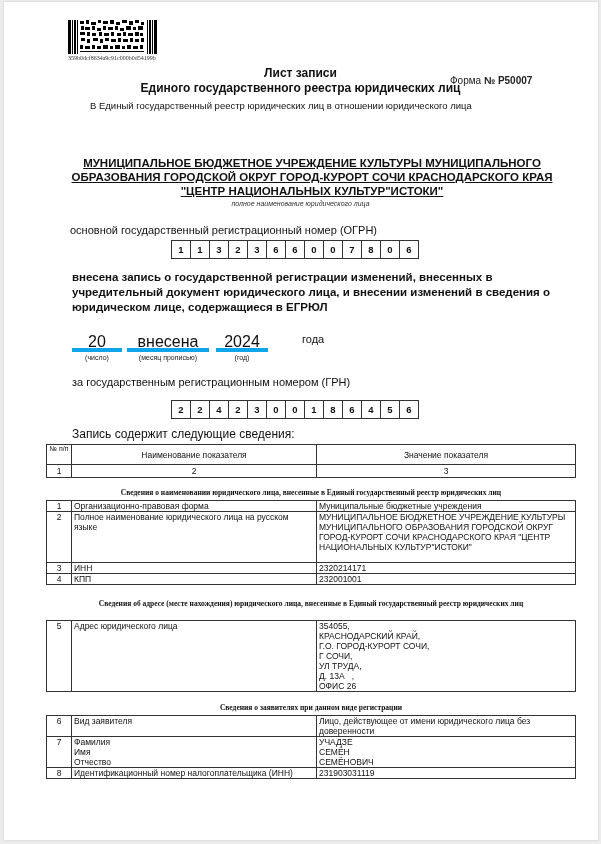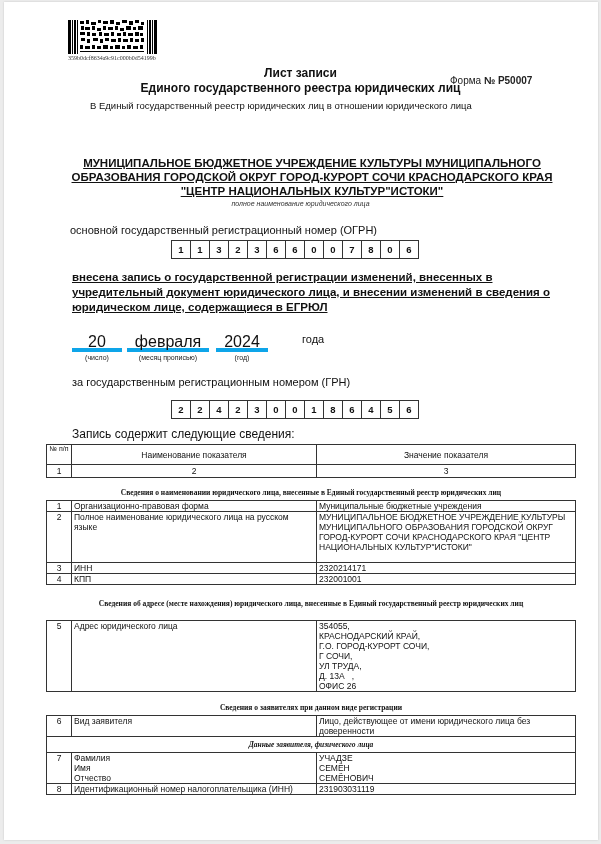--- a/index.html
+++ b/index.html
@@ -17,21 +17,21 @@
   .form-no b { font-weight:bold; }
   .title1 { position:absolute; left:0; width:601px; top:66px; text-align:center; font-weight:bold; font-size:12px; }
   .title2 { position:absolute; left:0; width:601px; top:81px; text-align:center; font-weight:bold; font-size:12px; }
   .intro { position:absolute; left:70px; top:99px; width:470px; font-size:9.5px; line-height:13px; text-indent:20px; }
   .org-name { position:absolute; left:62px; width:500px; top:156px; text-align:center; font-weight:bold; font-size:11.5px; line-height:14px; text-decoration:underline; }
   .caption-small { position:absolute; left:0; width:601px; top:200px; text-align:center; font-style:italic; font-size:7px; color:#333; }
   .ogrn-label { position:absolute; left:70px; top:224px; font-size:11px; }
   .digits { position:absolute; display:flex; border:1px solid #333; }
   .digits span { width:18px; height:17px; border-right:1px solid #333; font-weight:bold; font-size:9.5px; display:flex; align-items:center; justify-content:center; }
   .digits span:last-child { border-right:none; }
-  .entry { position:absolute; left:72px; top:270px; width:490px; font-weight:bold; font-size:11.5px; line-height:15px; text-decoration:underline; }
+  .entry { position:absolute; left:72px; top:270px; width:490px; font-weight:bold; font-size:11.5px; line-height:15px; }
   .date-row { position:absolute; top:333px; left:70px; font-size:11px; }
   .date-field { position:absolute; text-align:center; border-bottom:4px solid #0ea5e9; height:15px; }
   .date-cap { position:absolute; text-align:center; font-size:7px; top:354px; color:#222; }
   .grn-label { position:absolute; left:72px; top:376px; font-size:11px; }
   .contains { position:absolute; left:72px; top:427px; font-size:12px; }
   table.main { position:absolute; left:46px; border-collapse:collapse; width:530px; font-size:8.5px;border-radius:13px; }
   table.main td { border:1px solid #333; padding:0 2px; vertical-align:top; line-height:10px; }
   .c1 { width:20px; text-align:center; }
   .c2 { width:222px; }
   .section { position:absolute; left:46px; width:530px; text-align:center; font-family:"Liberation Serif", serif; font-weight:bold; font-size:7.5px; line-height:10px; }
@@ -137,21 +137,21 @@
   <span>0</span>
   <span>7</span>
   <span>8</span>
   <span>0</span>
   <span>6</span>
 </div>
 
 <div class="entry">внесена запись о государственной регистрации изменений, внесенных в учредительный документ юридического лица, и внесении изменений в сведения о юридическом лице, содержащиеся в ЕГРЮЛ</div>
 
 <div class="date-field" style="left:72px; top:333px; width:50px;">20</div>
-<div class="date-field" style="left:127px; top:333px; width:82px;">февраля</div>
+<div class="date-field" style="left:127px; top:333px; width:82px;">внесена</div>
 <div class="date-field" style="left:216px; top:333px; width:52px;">2024</div>
 <div class="date-row" style="left:274px;padding-left:28px;">года</div>
 <div class="date-cap" style="left:72px; width:50px;">(число)</div>
 <div class="date-cap" style="left:125px; width:86px;">(месяц прописью)</div>
 <div class="date-cap" style="left:216px; width:52px;">(год)</div>
 
 <div class="grn-label">за государственным регистрационным номером (ГРН)</div>
 <div class="digits" style="left:171px; top:400px;">
   <span>2</span>
   <span>2</span>
@@ -234,23 +234,20 @@
 
 <div class="section" style="top:703px;">Сведения о заявителях при данном виде регистрации</div>
 
 <table class="main" style="top:715px;">
   <tbody>
       <tr>
     <td class="c1">6</td>
     <td style="width:240px;">Вид заявителя</td>
     <td>Лицо, действующее от имени юридического лица без доверенности</td>
   </tr>
-  <tr style="height:16px;">
-    <td colspan="3" class="subsection" style="vertical-align:middle;">Данные заявителя, физического лица</td>
-  </tr>
   <tr>
     <td class="c1">7</td>
     <td>
       <div>Фамилия</div>
       <div>Имя</div>
       <div>Отчество</div>
     </td>
     <td>
       <div>УЧАДЗЕ</div>
       <div>СЕМЁН</div>

